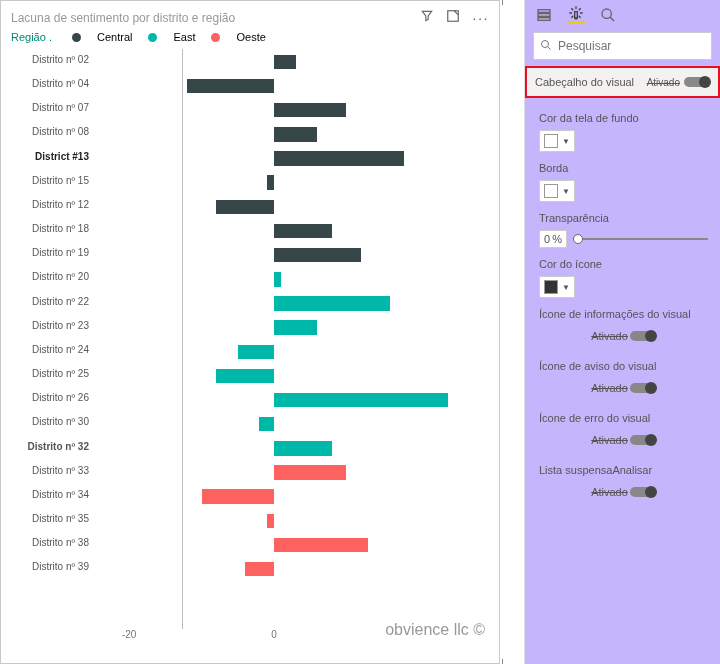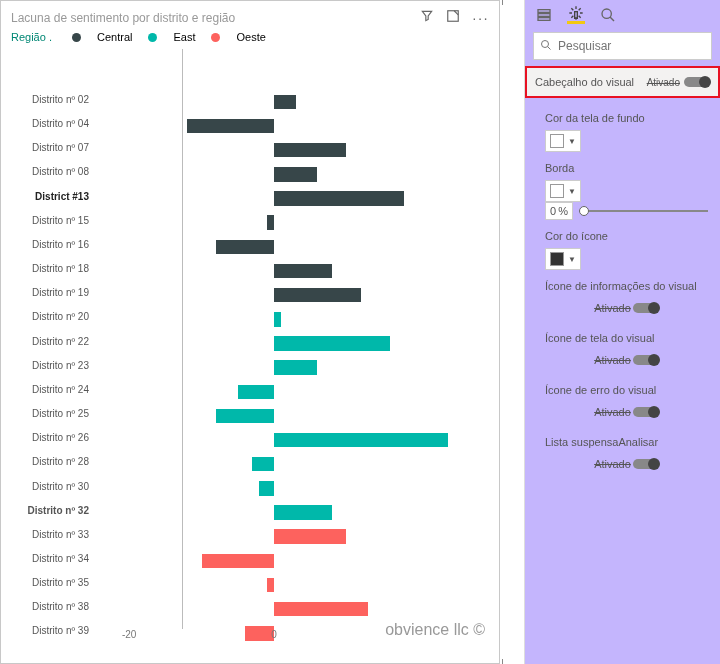--- a/index.html
+++ b/index.html
@@ -35,21 +35,21 @@
   .tab-row { display: flex; gap: 14px; padding: 6px 10px 2px 10px; align-items: center; }
   .tab-ico { width: 18px; height: 18px; display: flex; align-items: center; justify-content: center; color: #555; font-size: 13px; }
   .tab-ico.active { border-bottom: 3px solid #f2c811; padding-bottom: 1px; }
   .search-box { margin: 6px 8px; background: #fff; border: 1px solid #ccc; display: flex; align-items: center; padding: 4px 6px; gap: 6px; }
   .search-box input { border: none; outline: none; flex: 1; font-size: 12px; color: #555; background: transparent; }
   .section-hdr { display: flex; align-items: center; justify-content: space-between; font-size: 11px; color: #555; padding: 8px 8px; background: #f3f2f1; border: 2px solid transparent; }
   .section-hdr.highlight { border: 2px solid #e81123; align-items: center; }
   .section-hdr .toggle { display: flex; align-items: center; gap: 4px; }
   .toggle-sw { position: relative; width: 26px; height: 10px; background: #888; border-radius: 5px; }
   .toggle-sw .knob { position: absolute; width: 12px; height: 12px; background: #444; border-radius: 50%; top: -1px; right: -1px; }
-  .section-body { padding: 4px 12px 10px 20px; }
+  .section-body { padding: 4px 12px 10px 14px; }
   .field-label { font-size: 11px; color: #555; margin: 10px 0 6px 0; }
   .color-dd { display: inline-flex; align-items: center; border: 1px solid #ccc; background: #fff; padding: 3px 4px; gap: 4px; }
   .color-sw { width: 14px; height: 14px; border: 1px solid #999; }
   .caret { font-size: 8px; color: #555; }
   .trans-row { display: flex; align-items: center; gap: 8px; }
   .trans-box { display: flex; align-items: center; border: 1px solid #ccc; background: #fff; padding: 2px 4px; font-size: 11px; color: #555; gap: 2px; }
   .slider-track { flex: 1; height: 2px; background: #888; position: relative; }
   .slider-knob { position: absolute; width: 10px; height: 10px; border-radius: 50%; border: 1px solid #666; background: #fff; top: -4px; left: -2px; }
   .sub-toggle-row { display: flex; justify-content: center; align-items: center; padding: 4px 0 8px 0; }
   .sub-toggle-row .lbl { font-size: 11px; color: #555; text-decoration: line-through; margin-right: 2px; }
@@ -85,21 +85,21 @@
     <span class="legend-label">Região .</span>
     <span class="swatch" style="background:#374649"></span>
     <span>Central</span>
     <span class="swatch" style="background:#00b8aa"></span>
     <span>East</span>
     <span class="swatch" style="background:#fd625e"></span>
     <span>Oeste</span>
   </div>
 
   <div class="chart-wrap" id="chart">
-    <div class="bar-row" style="height: 24.1667px; margin-top: 40px;">
+    <div class="bar-row" style="height: 24.1667px;">
         <div class="bar-label">Distrito nº 02</div>
         <div class="bar east" style="left: 180.909px; width: 21.7091px; top: 3.625px; height: 14.5px;"></div>
       </div>
       <div class="bar-row" style="height: 24.1667px;">
         <div class="bar-label">Distrito nº 04</div>
         <div class="bar east" style="left: 94.0727px; width: 86.8364px; top: 3.625px; height: 14.5px;"></div>
       </div>
       <div class="bar-row" style="height: 24.1667px;">
         <div class="bar-label">Distrito nº 07</div>
         <div class="bar east" style="left: 180.909px; width: 72.3636px; top: 3.625px; height: 14.5px;"></div>
@@ -110,21 +110,21 @@
       </div>
       <div class="bar-row" style="height: 24.1667px;">
         <div class="bar-label bold">District #13</div>
         <div class="bar east" style="left: 180.909px; width: 130.255px; top: 3.625px; height: 14.5px;"></div>
       </div>
       <div class="bar-row" style="height: 24.1667px;">
         <div class="bar-label">Distrito nº 15</div>
         <div class="bar east" style="left: 173.673px; width: 7.23636px; top: 3.625px; height: 14.5px;"></div>
       </div>
       <div class="bar-row" style="height: 24.1667px;">
-        <div class="bar-label">Distrito nº 16</div>
+        <div class="bar-label">Distrito nº 12</div>
         <div class="bar east" style="left: 123.018px; width: 57.8909px; top: 3.625px; height: 14.5px;"></div>
       </div>
       <div class="bar-row" style="height: 24.1667px;">
         <div class="bar-label">Distrito nº 18</div>
         <div class="bar east" style="left: 180.909px; width: 57.8909px; top: 3.625px; height: 14.5px;"></div>
       </div>
       <div class="bar-row" style="height: 24.1667px;">
         <div class="bar-label">Distrito nº 19</div>
         <div class="bar east" style="left: 180.909px; width: 86.8364px; top: 3.625px; height: 14.5px;"></div>
       </div>
@@ -144,24 +144,20 @@
         <div class="bar-label">Distrito nº 24</div>
         <div class="bar central" style="left: 144.727px; width: 36.1818px; top: 3.625px; height: 14.5px;"></div>
       </div>
       <div class="bar-row" style="height: 24.1667px;">
         <div class="bar-label">Distrito nº 25</div>
         <div class="bar central" style="left: 123.018px; width: 57.8909px; top: 3.625px; height: 14.5px;"></div>
       </div>
       <div class="bar-row" style="height: 24.1667px;">
         <div class="bar-label">Distrito nº 26</div>
         <div class="bar central" style="left: 180.909px; width: 173.673px; top: 3.625px; height: 14.5px;"></div>
-      </div>
-      <div class="bar-row" style="height: 24.1667px;">
-        <div class="bar-label">Distrito nº 28</div>
-        <div class="bar central" style="left: 159.2px; width: 21.7091px; top: 3.625px; height: 14.5px;"></div>
       </div>
       <div class="bar-row" style="height: 24.1667px;">
         <div class="bar-label">Distrito nº 30</div>
         <div class="bar central" style="left: 166.436px; width: 14.4727px; top: 3.625px; height: 14.5px;"></div>
       </div>
       <div class="bar-row" style="height: 24.1667px; font-weight: bold;">
         <div class="bar-label">Distrito nº 32</div>
         <div class="bar central" style="left: 180.909px; width: 57.8909px; top: 3.625px; height: 14.5px;"></div>
       </div>
       <div class="bar-row" style="height: 24.1667px;">
@@ -244,20 +240,21 @@
       <span class="color-sw" style="background:#fff"></span>
       <span class="caret">▼</span>
     </div>
 
     <div class="field-label">Borda</div>
     <div class="color-dd">
       <span class="color-sw" style="background:#fff"></span>
       <span class="caret">▼</span>
     </div>
 
+    <div class="field-label">Transparência</div>
     <div class="trans-row">
       <div class="trans-box">
         <span>0</span>
         <span>%</span>
       </div>
       <div class="slider-track">
         <div class="slider-knob"></div>
       </div>
     </div>
 
@@ -268,21 +265,21 @@
     </div>
 
     <div class="field-label">Ícone de informações do visual</div>
     <div class="sub-toggle-row">
       <span class="lbl">Ativado</span>
       <span class="toggle-sw">
           <span class="knob"></span>
         </span>
     </div>
 
-    <div class="field-label">Ícone de tela do visual</div>
+    <div class="field-label">Ícone de aviso do visual</div>
     <div class="sub-toggle-row">
       <span class="lbl">Ativado</span>
       <span class="toggle-sw">
           <span class="knob"></span>
         </span>
     </div>
 
     <div class="field-label">Ícone de erro do visual</div>
     <div class="sub-toggle-row">
       <span class="lbl">Ativado</span>

